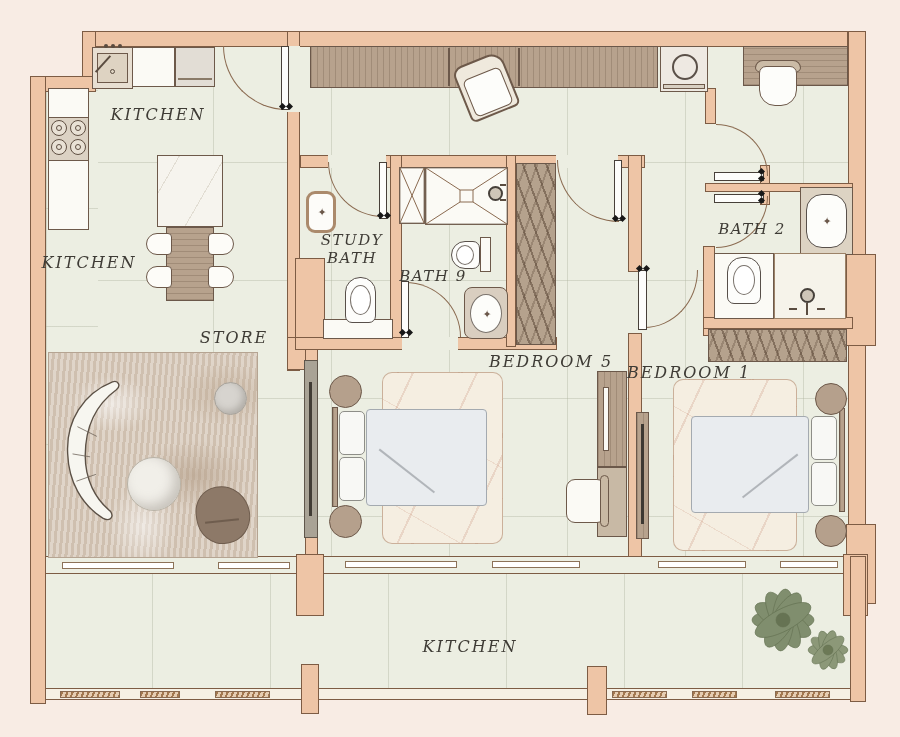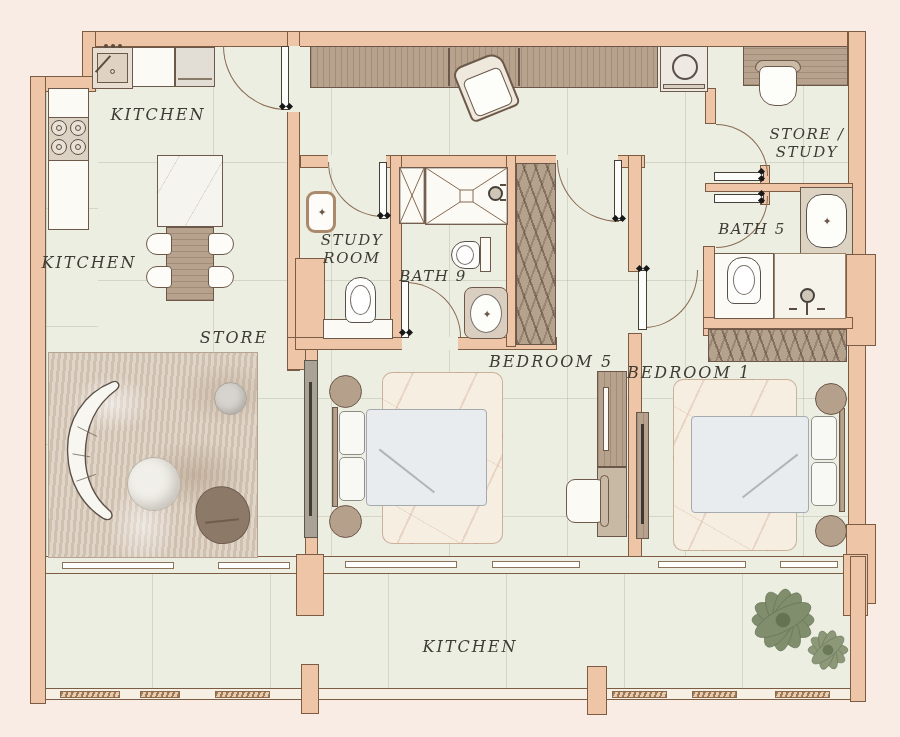--- a/index.html
+++ b/index.html
@@ -284,25 +284,21 @@
       <ellipse cx="100" cy="74" rx="20" ry="7" transform="rotate(140 100 74)"></ellipse>
       <circle cx="100" cy="74" r="5" fill="#66734f"></circle>
     </g>
   </svg>
 
   <div class="label" style="left:158px;top:115px;">KITCHEN</div>
   <div class="label" style="left:89px;top:263px;">KITCHEN</div>
   <div class="label" style="left:234px;top:338px;">STORE</div>
   <div class="label sm" style="left:352px;top:249px;">
     <span>STUDY</span><br>
-    <span>ROOM</span>
+    <span>BATH</span>
   </div>
   <div class="label sm" style="left:433px;top:276px;">BATH 9</div>
-  <div class="label sm" style="left:807px;top:143px;">
-    <span>STORE /</span><br>
-    <span>STUDY</span>
-  </div>
-  <div class="label sm" style="left:752px;top:229px;">BATH 5</div>
+  <div class="label sm" style="left:752px;top:229px;">BATH 2</div>
   <div class="label" style="left:551px;top:362px;">BEDROOM 5</div>
   <div class="label" style="left:689px;top:373px;">BEDROOM 1</div>
   <div class="label" style="left:470px;top:647px;">KITCHEN</div>
 
 </div>
 
 </body></html>

